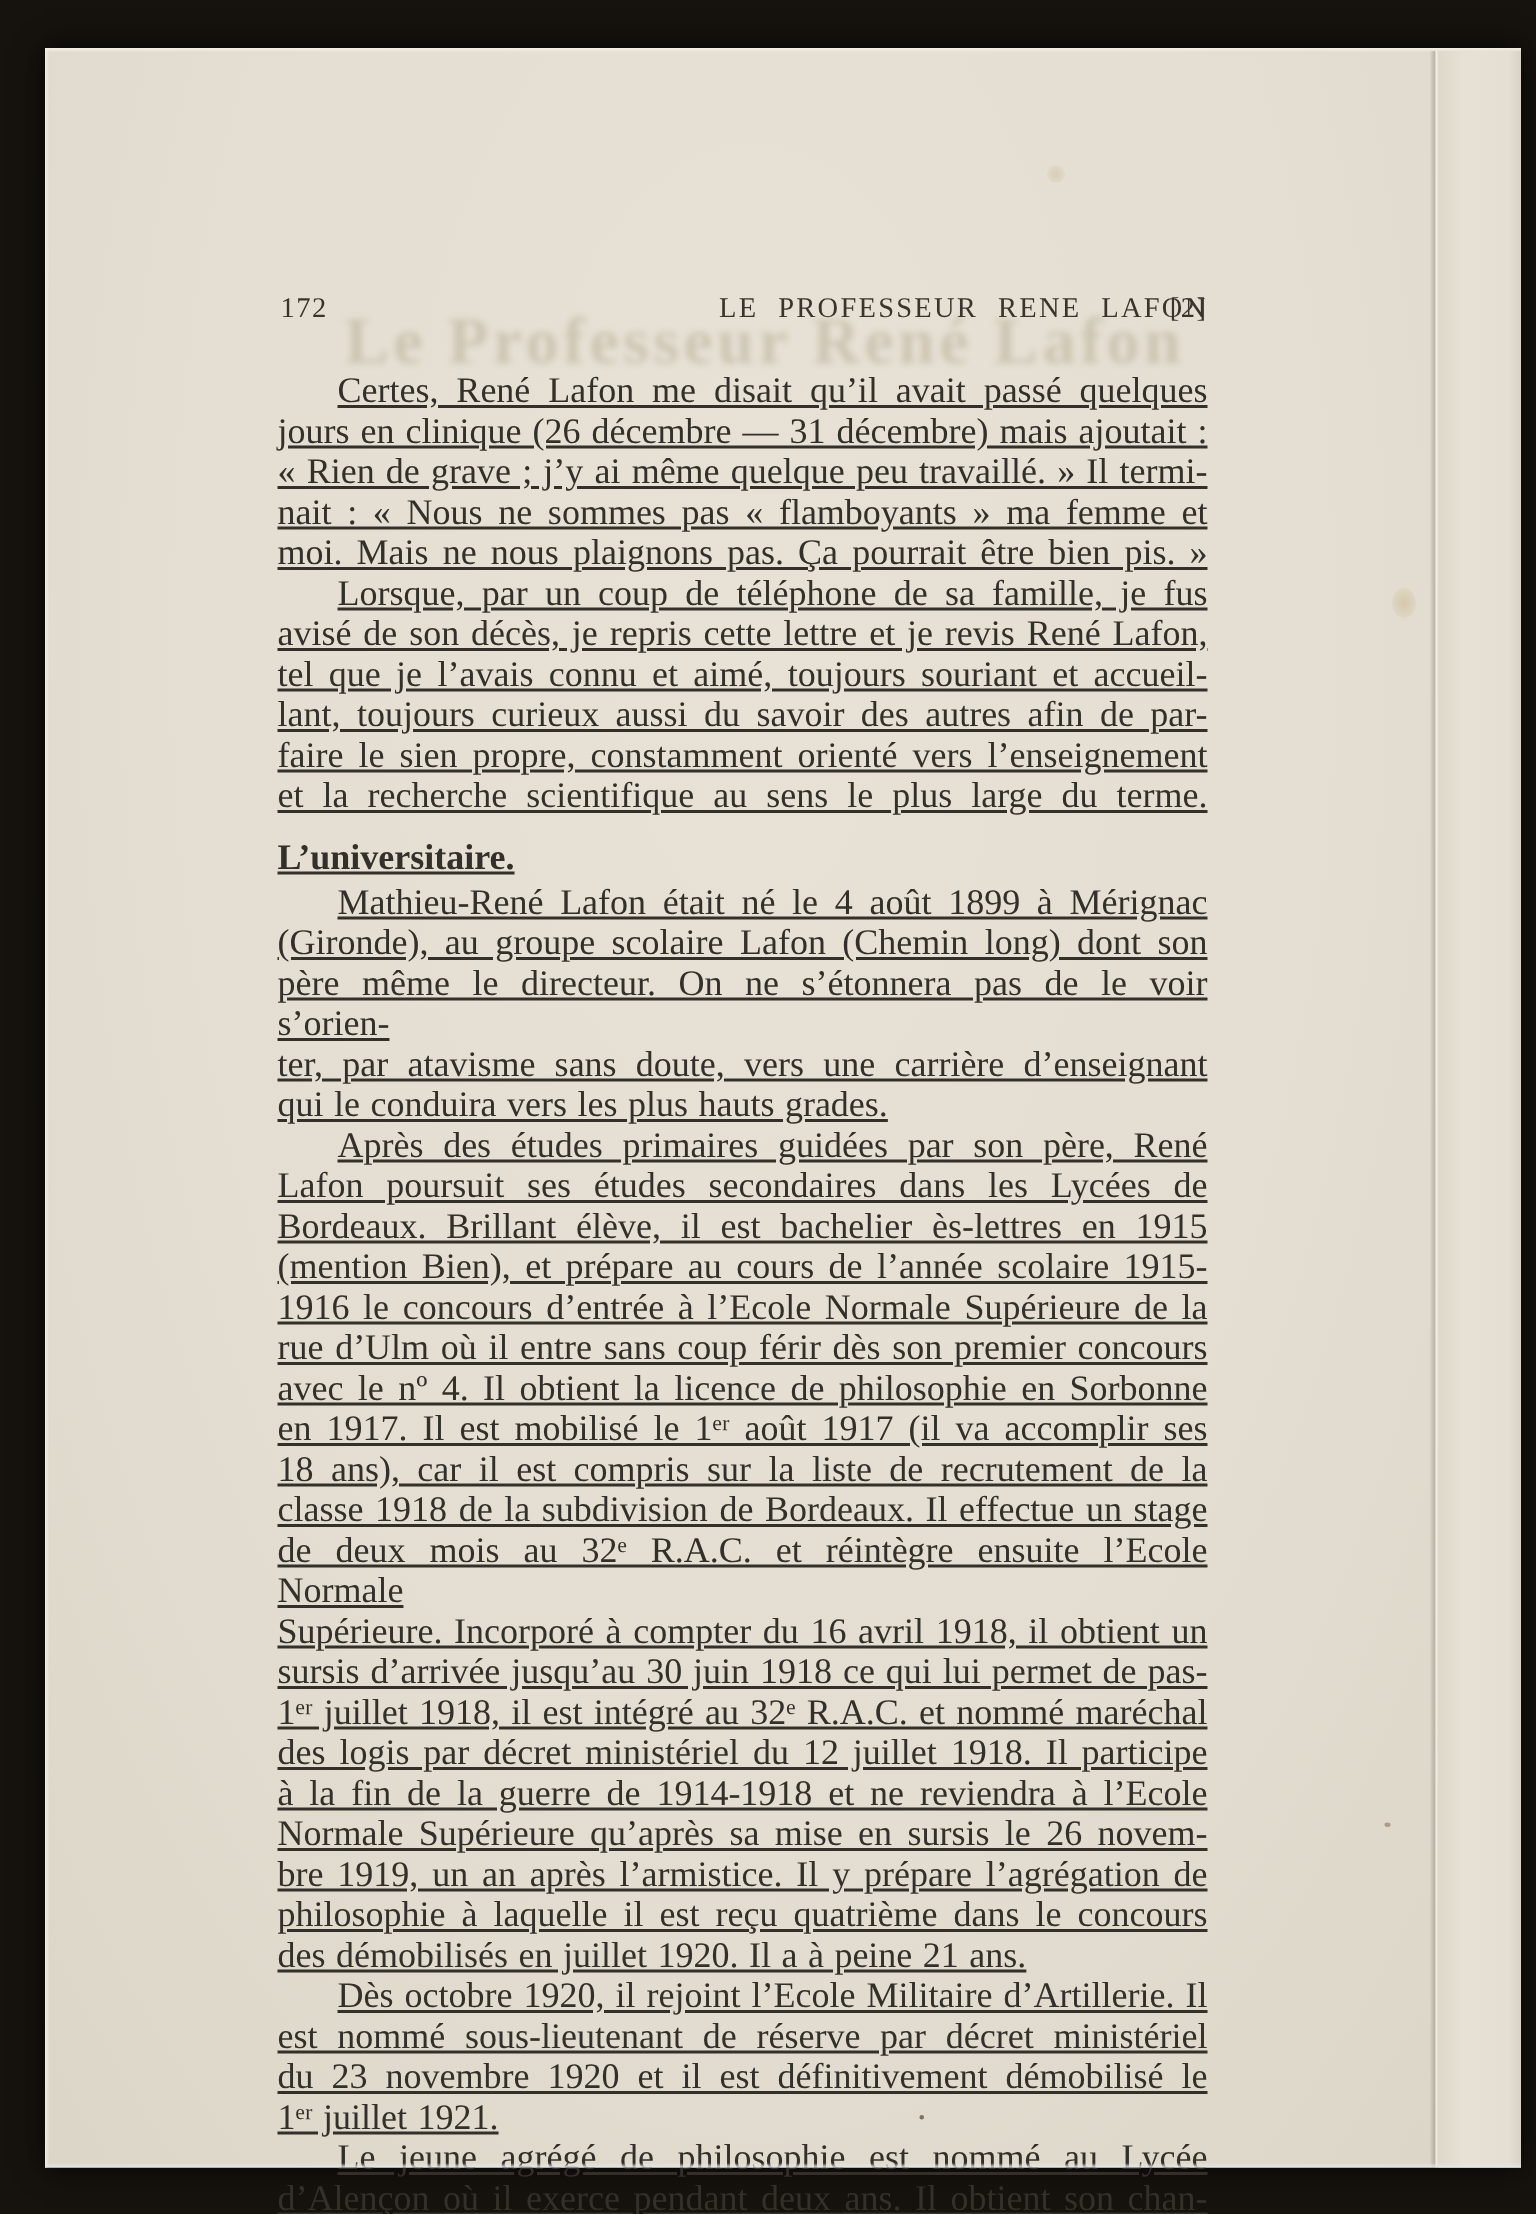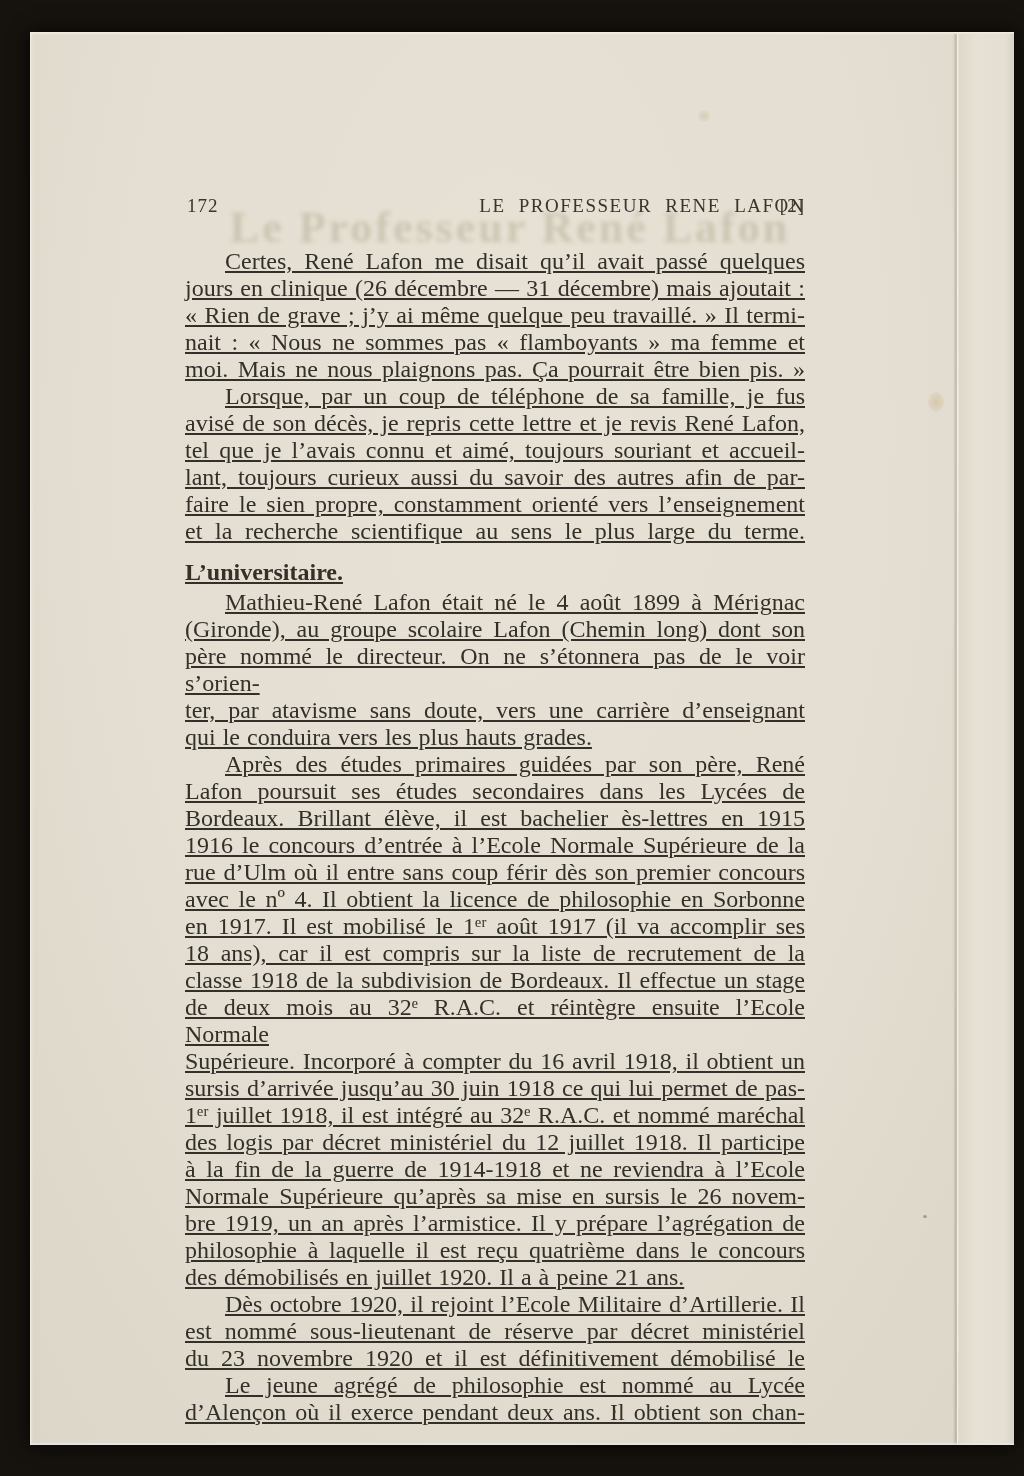--- a/index.html
+++ b/index.html
@@ -98,28 +98,29 @@
             <div class="line">avisé de son décès, je repris cette lettre et je revis René Lafon,</div>
             <div class="line">tel que je l’avais connu et aimé, toujours souriant et accueil-</div>
             <div class="line">lant, toujours curieux aussi du savoir des autres afin de par-</div>
             <div class="line">faire le sien propre, constamment orienté vers l’enseignement</div>
             <div class="line">et la recherche scientifique au sens le plus large du terme.</div>
           </div>
           <div class="heading">L’universitaire.</div>
           <div class="para">
             <div class="line indent">Mathieu-René Lafon était né le 4 août 1899 à Mérignac</div>
             <div class="line">(Gironde), au groupe scolaire Lafon (Chemin long) dont son</div>
-            <div class="line">père nommé le directeur. On ne s’étonnera pas de le voir s’orien-</div>
+            <div class="line">père même le directeur. On ne s’étonnera pas de le voir s’orien-</div>
             <div class="line">ter, par atavisme sans doute, vers une carrière d’enseignant</div>
             <div class="line short">qui le conduira vers les plus hauts grades.</div>
           </div>
           <div class="para">
             <div class="line indent">Après des études primaires guidées par son père, René</div>
             <div class="line">Lafon poursuit ses études secondaires dans les Lycées de</div>
             <div class="line">Bordeaux. Brillant élève, il est bachelier ès-lettres en 1915</div>
+            <div class="line">(mention Bien), et prépare au cours de l’année scolaire 1915-</div>
             <div class="line">1916 le concours d’entrée à l’Ecole Normale Supérieure de la</div>
             <div class="line">rue d’Ulm où il entre sans coup férir dès son premier concours</div>
             <div class="line">avec le nº 4. Il obtient la licence de philosophie en Sorbonne</div>
             <div class="line">en 1917. Il est mobilisé le 1ᵉʳ août 1917 (il va accomplir ses</div>
             <div class="line">18 ans), car il est compris sur la liste de recrutement de la</div>
             <div class="line">classe 1918 de la subdivision de Bordeaux. Il effectue un stage</div>
             <div class="line">de deux mois au 32ᵉ R.A.C. et réintègre ensuite l’Ecole Normale</div>
             <div class="line">Supérieure. Incorporé à compter du 16 avril 1918, il obtient un</div>
             <div class="line">sursis d’arrivée jusqu’au 30 juin 1918 ce qui lui permet de pas-</div>
             <div class="line">1ᵉʳ juillet 1918, il est intégré au 32ᵉ R.A.C. et nommé maréchal</div>
@@ -127,20 +128,21 @@
             <div class="line">à la fin de la guerre de 1914-1918 et ne reviendra à l’Ecole</div>
             <div class="line">Normale Supérieure qu’après sa mise en sursis le 26 novem-</div>
             <div class="line">bre 1919, un an après l’armistice. Il y prépare l’agrégation de</div>
             <div class="line">philosophie à laquelle il est reçu quatrième dans le concours</div>
             <div class="line short">des démobilisés en juillet 1920. Il a à peine 21 ans.</div>
           </div>
           <div class="para">
             <div class="line indent">Dès octobre 1920, il rejoint l’Ecole Militaire d’Artillerie. Il</div>
             <div class="line">est nommé sous-lieutenant de réserve par décret ministériel</div>
             <div class="line">du 23 novembre 1920 et il est définitivement démobilisé le</div>
+            <div class="line short">1ᵉʳ juillet 1921.</div>
           </div>
           <div class="para">
             <div class="line indent">Le jeune agrégé de philosophie est nommé au Lycée</div>
             <div class="line">d’Alençon où il exerce pendant deux ans. Il obtient son chan-</div>
           </div>
         </div>
     </div>
 
     <div class="stain s1"></div>
     <div class="stain s2"></div>

